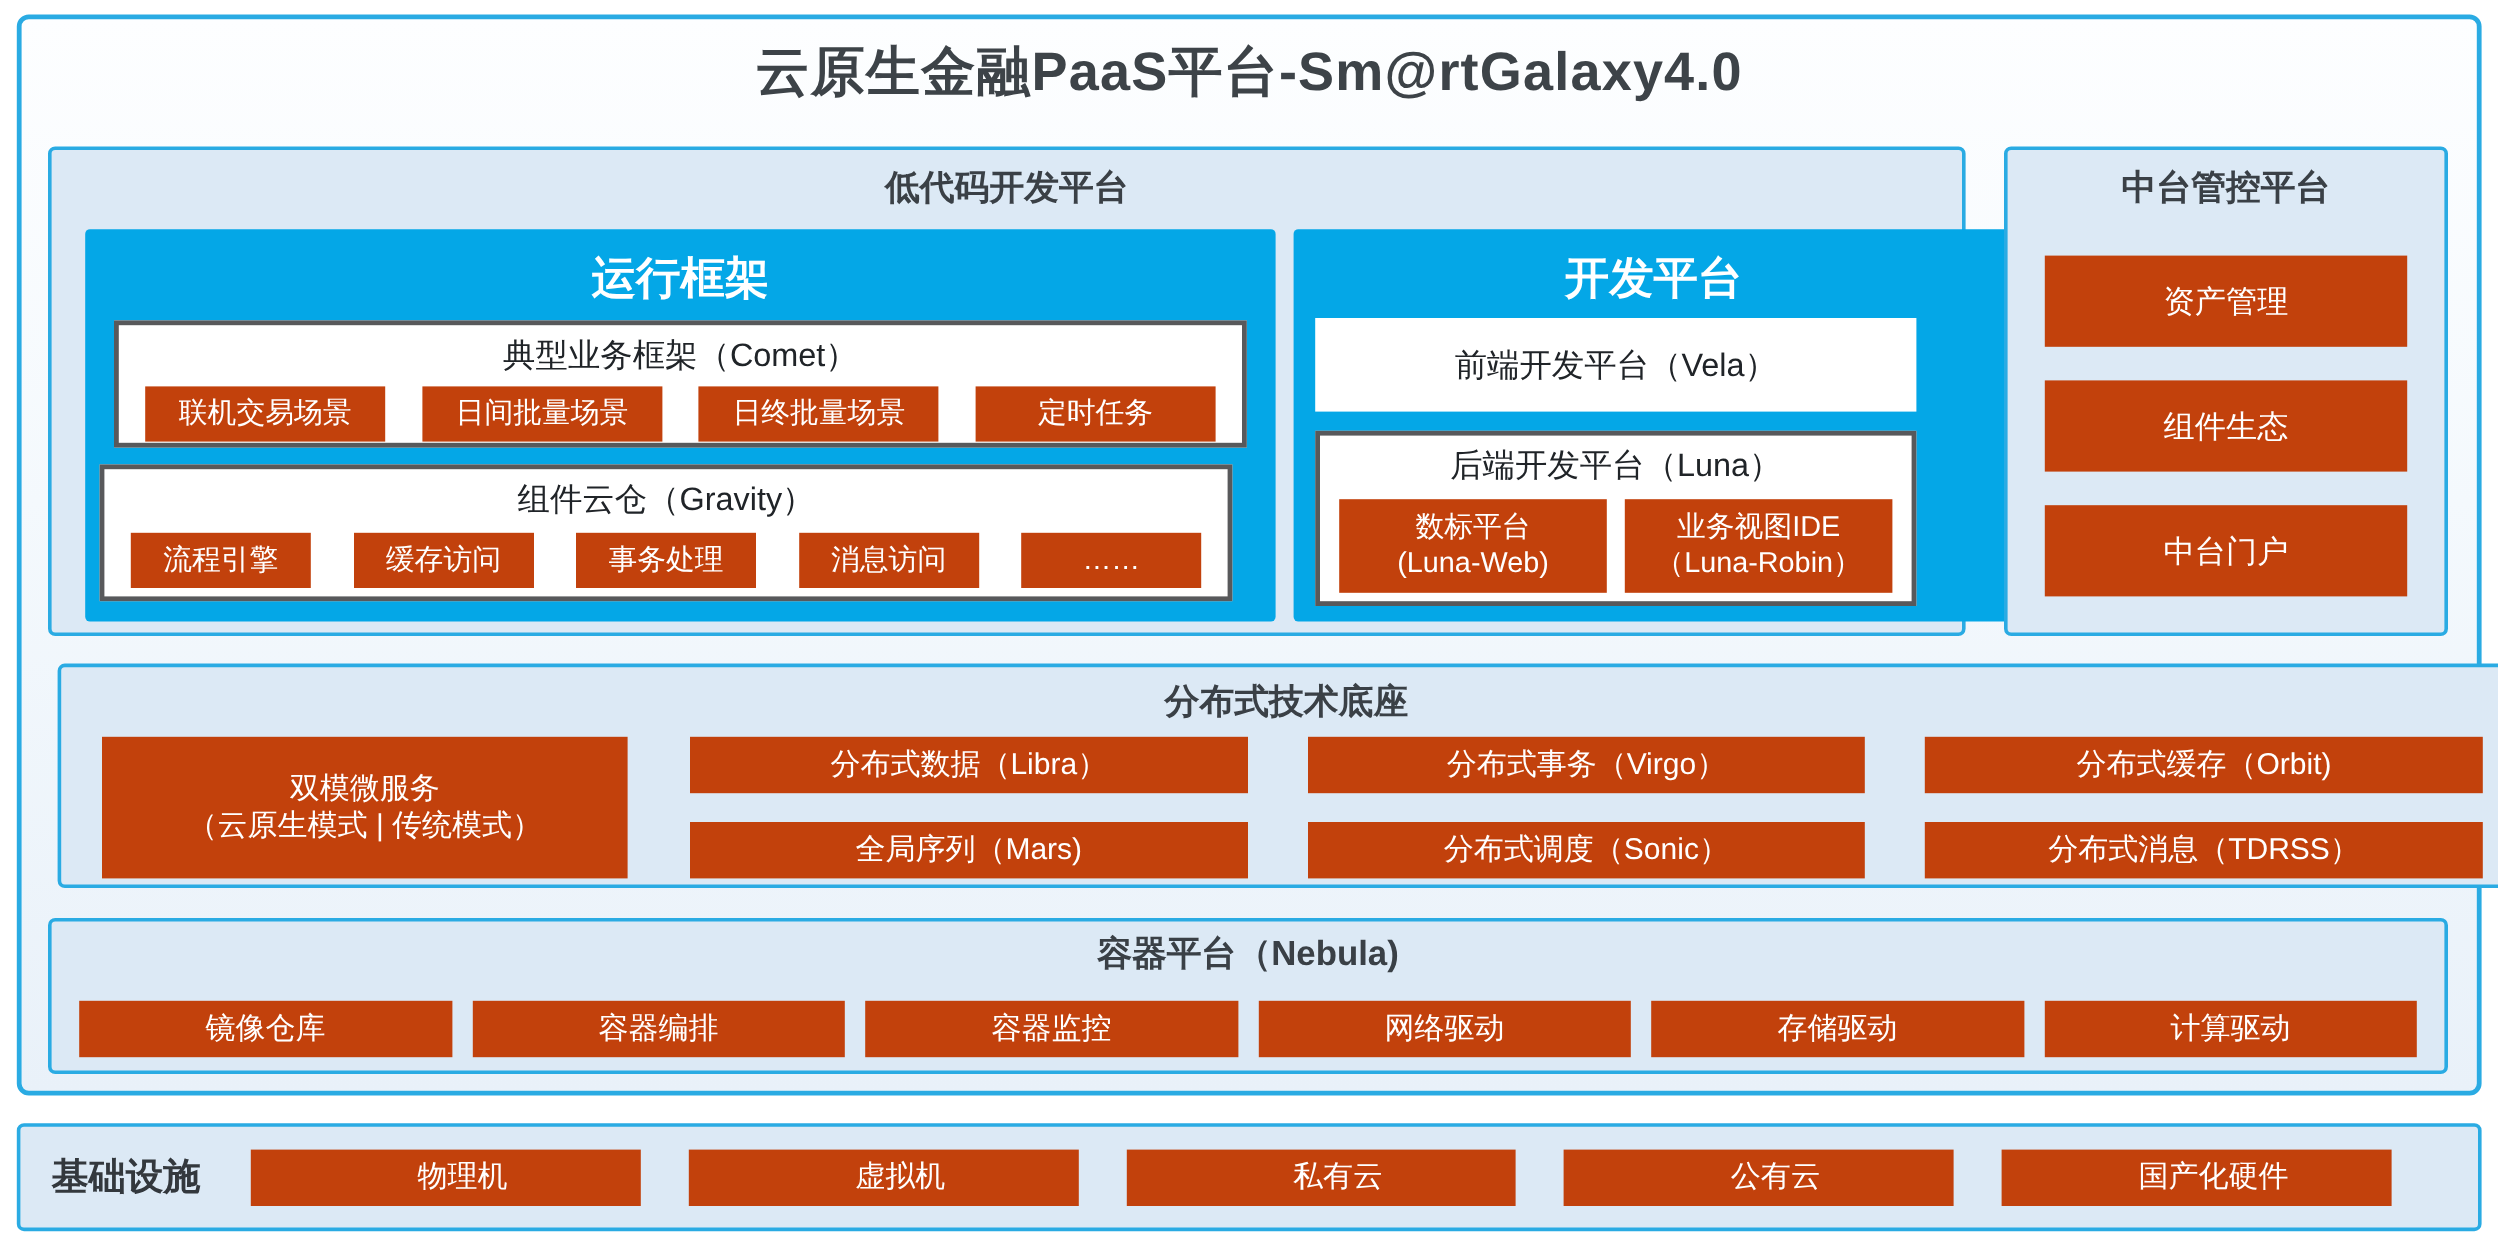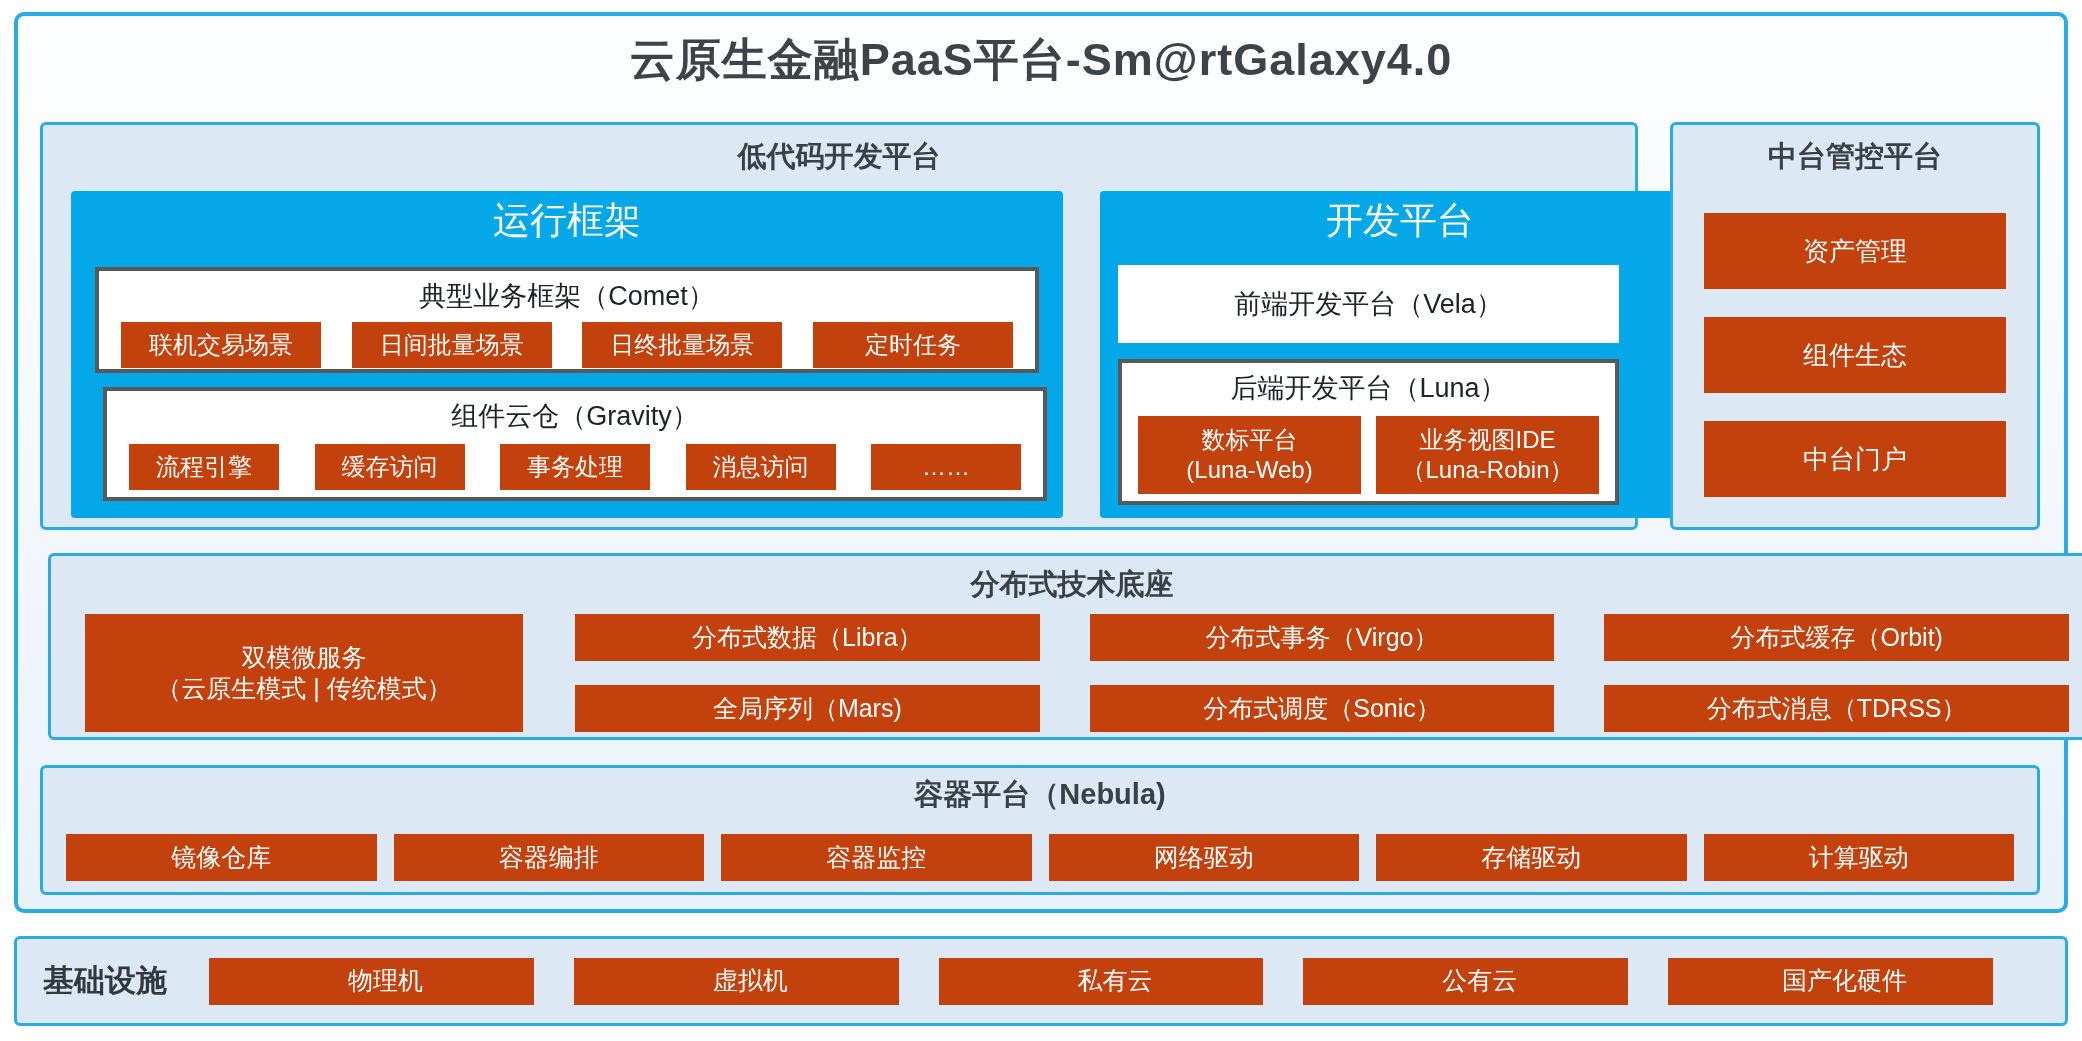--- a/index.html
+++ b/index.html
@@ -19,44 +19,44 @@
   }
   .panel{
     position:absolute;box-sizing:border-box;background:#dce9f5;
     border:3px solid #2aabe3;border-radius:6px;
   }
   .panel-hdr{
     text-align:center;font-size:29px;font-weight:bold;color:#3a4046;margin-top:12px;
   }
   .blue{position:absolute;box-sizing:border-box;background:#04a7e7;border-radius:4px;}
   .blue-hdr{
-    text-align:center;font-size:37px;font-weight:normal;color:#ffffff;margin-top:5px;
+    text-align:center;font-size:37px;font-weight:bold;color:#ffffff;margin-top:16px;
   }
   .whitebox{
     position:absolute;box-sizing:border-box;background:#ffffff;border:4px solid #58595b;
   }
   .plainwhite{position:absolute;box-sizing:border-box;background:#ffffff;}
   .box-title{
     text-align:center;font-size:27px;color:#202428;margin-top:7px;
   }
   .btn{
     background:#c2410c;color:#ffffff;display:flex;align-items:center;justify-content:center;
     flex-direction:column;text-align:center;font-size:24px;line-height:1.25;box-sizing:border-box;
   }
   .btn-row{display:flex;align-items:center;border-radius:12px;}
   
   #lowcode{left:40px;top:122px;width:1598px;height:408px;}
   #runtime{left:28px;top:66px;width:992px;height:327px;}
   #comet{left:24px;top:76px;width:944px;height:106px;}
   #comet .btn-row{margin:8px 22px 0 22px;justify-content:space-between;}
   #comet .btn{width:200px;height:46px;}
-  #gravity{left:32px;top:196px;width:944px;height:114px;}
+  #gravity{left:12px;top:196px;width:944px;height:114px;}
   #gravity .btn-row{margin:10px 22px 0 22px;justify-content:space-between;}
   #gravity .btn{width:150px;height:46px;}
-  #dev{left:1057px;top:66px;width:600px;height:327px;}
+  #dev{left:1035px;top:66px;width:600px;height:327px;}
   #vela{left:18px;top:74px;width:501px;height:78px;display:flex;align-items:center;justify-content:center;}
   #vela .box-title{margin:16px;}
   #luna{left:18px;top:168px;width:501px;height:146px;}
   #luna .btn-row{margin:10px 16px 0 16px;justify-content:space-between;}
   #luna .btn{width:223px;height:78px;}
   
   #midplatform{left:1670px;top:122px;width:370px;height:408px;}
   #midplatform .stack{display:flex;flex-direction:column;align-items:center;gap:28px;margin-top:36px;}
   #midplatform .btn{width:302px;height:76px;font-size:26px;}
   

